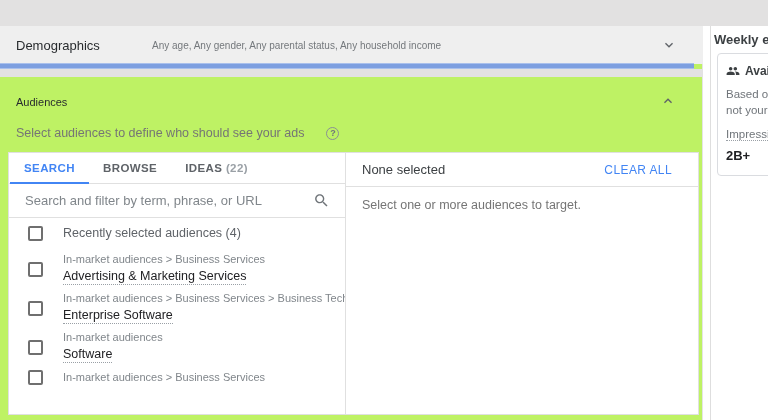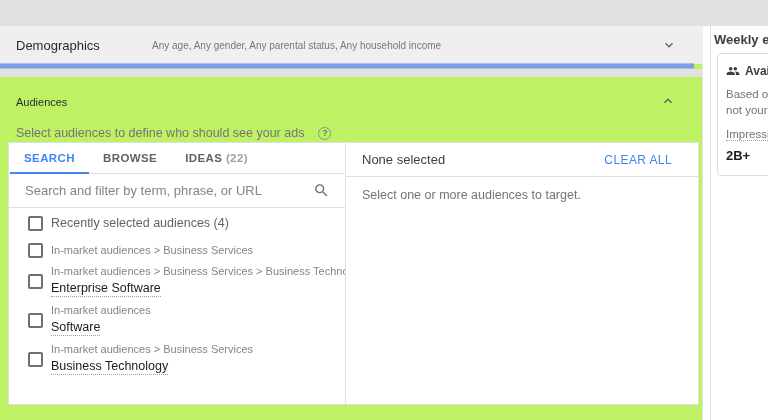--- a/index.html
+++ b/index.html
@@ -16,41 +16,41 @@
   .demo-row { position:absolute; left:0; top:0; width:703px; height:38px; background:#efefef; display:flex; align-items:center; }
   .demo-label { position:absolute; left:16px; font-size:13px; color:#282b2e; }
   .demo-value { position:absolute; left:152px; font-size:10px; color:#74787c; }
   .demo-chevron { position:absolute; right:26px; top:11px; width:16px; height:16px; color:#5f6368; }
 
   .blue-bar { position:absolute; left:0; top:38px; width:694px; height:4px; background:#7d9fe0; box-shadow:0 1px 0 #a9c0ec, 0 -1px 0 #a9c0ec; }
   .gray-strip { position:absolute; left:0; top:43px; width:703px; height:8px; background:#e3e2e2; }
 
   .aud-title { position:absolute; left:16px; top:70px; font-size:11px; color:#282b2e; }
   .aud-chevron { position:absolute; right:26px; top:67px; width:16px; height:16px; color:#5f6368; }
-  .aud-sub { position:absolute; left:16px; top:100px; font-size:12.5px; color:#757575; display:flex; align-items:center; gap:14px; }
+  .aud-sub { position:absolute; left:16px; top:100px; font-size:12.5px; color:#757575; display:flex; align-items:center; gap:22px; }
   .help-circle { display:inline-flex; align-items:center; justify-content:center; width:13px; height:13px; border:1px solid #8a8f94; border-radius:50%; font-size:9px; color:#6f7479; font-weight:700; }
 
   
-  .picker { position:absolute; left:8px; top:116px; width:691px; height:263px; border:1px solid #e0e0e0; background:#fff; display:flex; }
+  .picker { position:absolute; left:8px; top:126px; width:691px; height:263px; border:1px solid #e0e0e0; background:#fff; display:flex; }
   .pane-left { width:337px; height:100%; border-right:1px solid #e0e0e0; display:flex; flex-direction:column; }
   .pane-right { flex:1; height:100%; display:flex; flex-direction:column; }
 
   .tabs { height:31px; border-bottom:1px solid #e0e0e0; display:flex; align-items:stretch; padding-left:1px; }
   .tab { position:relative; padding:0 14px; line-height:30px; font-size:11.5px; font-weight:700; letter-spacing:.4px; color:#5f6368; cursor:pointer; white-space:nowrap; }
   .tab.active { color:#4285f4; }
   .tab.active::after { content:""; position:absolute; left:0; right:0; bottom:-1px; height:2px; background:#4285f4; }
   .tab .count { color:#9aa0a6; font-weight:700;margin-top:34px; }
 
   .searchrow { height:34px; border-bottom:1px solid #e0e0e0; display:flex; align-items:center; padding:0 15px 0 16px; }
   .searchrow input { flex:1; border:none; outline:none; background:transparent; font-size:13px; color:#3c4043; font-family:inherit; }
   .searchrow input::placeholder { color:#80868b; opacity:1; }
   .search-icon { width:17px; height:17px; color:#6f7479; flex:none; }
 
   .list { padding-top:5px; overflow:hidden; }
-  .row { display:flex; align-items:center; padding-left:19px; margin-bottom:7px; }
+  .row { display:flex; align-items:center; padding-left:19px; margin-bottom:7px;gap:12px; }
   .row.single { margin-bottom:10px; height:20px; }
   .checkbox { width:15px; height:15px; border:2px solid #6f6f6f; border-radius:2px; background:#fff; flex:none; margin-right:8px; cursor:pointer; }
   .row-text { min-width:0; }
   .row-crumb { font-size:11px; line-height:13px; color:#80868b; white-space:nowrap; }
   .row-title { display:inline-block; font-size:12.5px; line-height:16px; color:#212124; border-bottom:1px dotted #9aa0a6; white-space:nowrap; }
   .row.single .row-label { font-size:12.5px; color:#5f6368; white-space:nowrap; }
 
   .sel-header { height:34px; border-bottom:1px solid #e0e0e0; display:flex; align-items:center; justify-content:space-between; padding:0 26px 0 16px; }
   .sel-status { font-size:13px; color:#3c4043; }
   .clear-all { font-size:12px; font-weight:400; letter-spacing:.4px; color:#4285f4; cursor:pointer; white-space:nowrap; }
@@ -133,20 +133,21 @@
 
           <div class="row single">
             <span class="checkbox"></span>
             <span class="row-label">Recently selected audiences (4)</span>
           </div>
 
           <div class="row">
             <span class="checkbox"></span>
             <span class="row-text">
               <div class="row-crumb">In-market audiences &gt; Business Services</div>
+              <span class="row-title">Advertising &amp; Marketing Services</span>
             </span>
           </div>
 
           <div class="row">
             <span class="checkbox"></span>
             <span class="row-text">
               <div class="row-crumb">In-market audiences &gt; Business Services &gt; Business Technology</div>
               <span class="row-title">Enterprise Software</span>
             </span>
           </div>
@@ -156,21 +157,20 @@
             <span class="row-text">
               <div class="row-crumb">In-market audiences</div>
               <span class="row-title">Software</span>
             </span>
           </div>
 
           <div class="row">
             <span class="checkbox"></span>
             <span class="row-text">
               <div class="row-crumb">In-market audiences &gt; Business Services</div>
-              <span class="row-title">Business Technology</span>
             </span>
           </div>
 
         </div>
       </div>
 
       <div class="pane-right">
         <div class="sel-header">
           <span class="sel-status">None selected</span>
           <span class="clear-all">CLEAR ALL</span>

